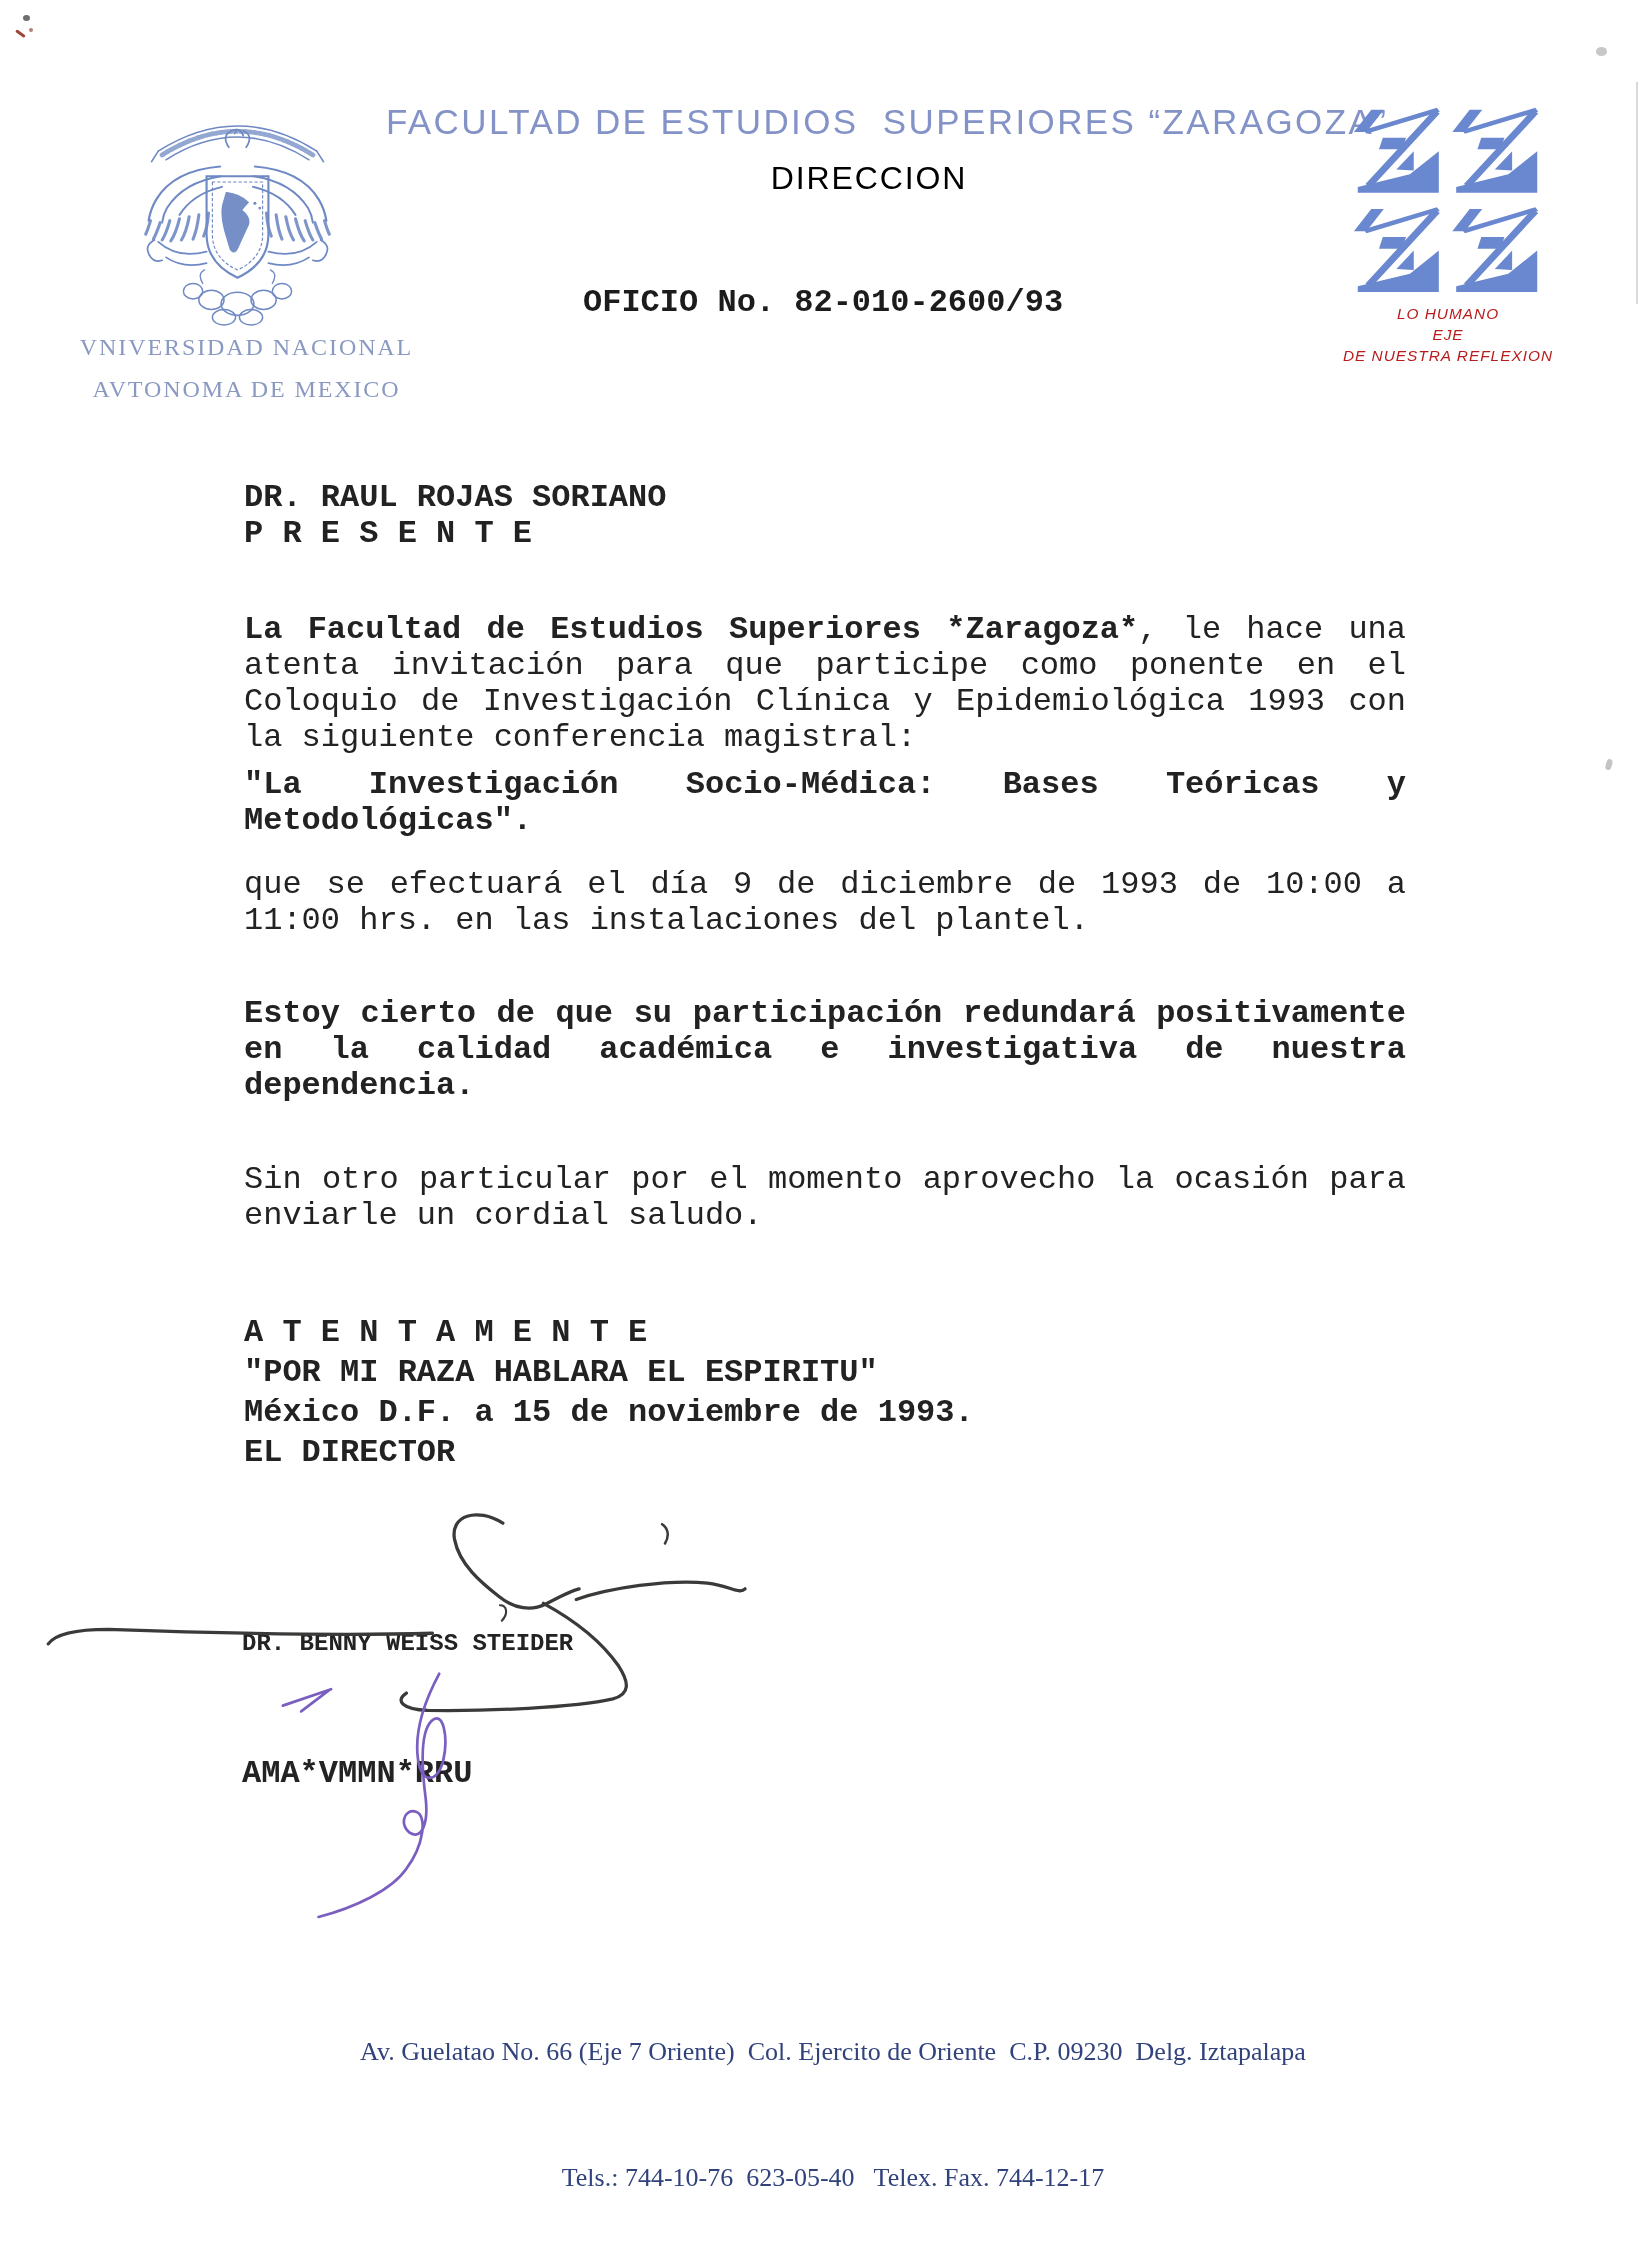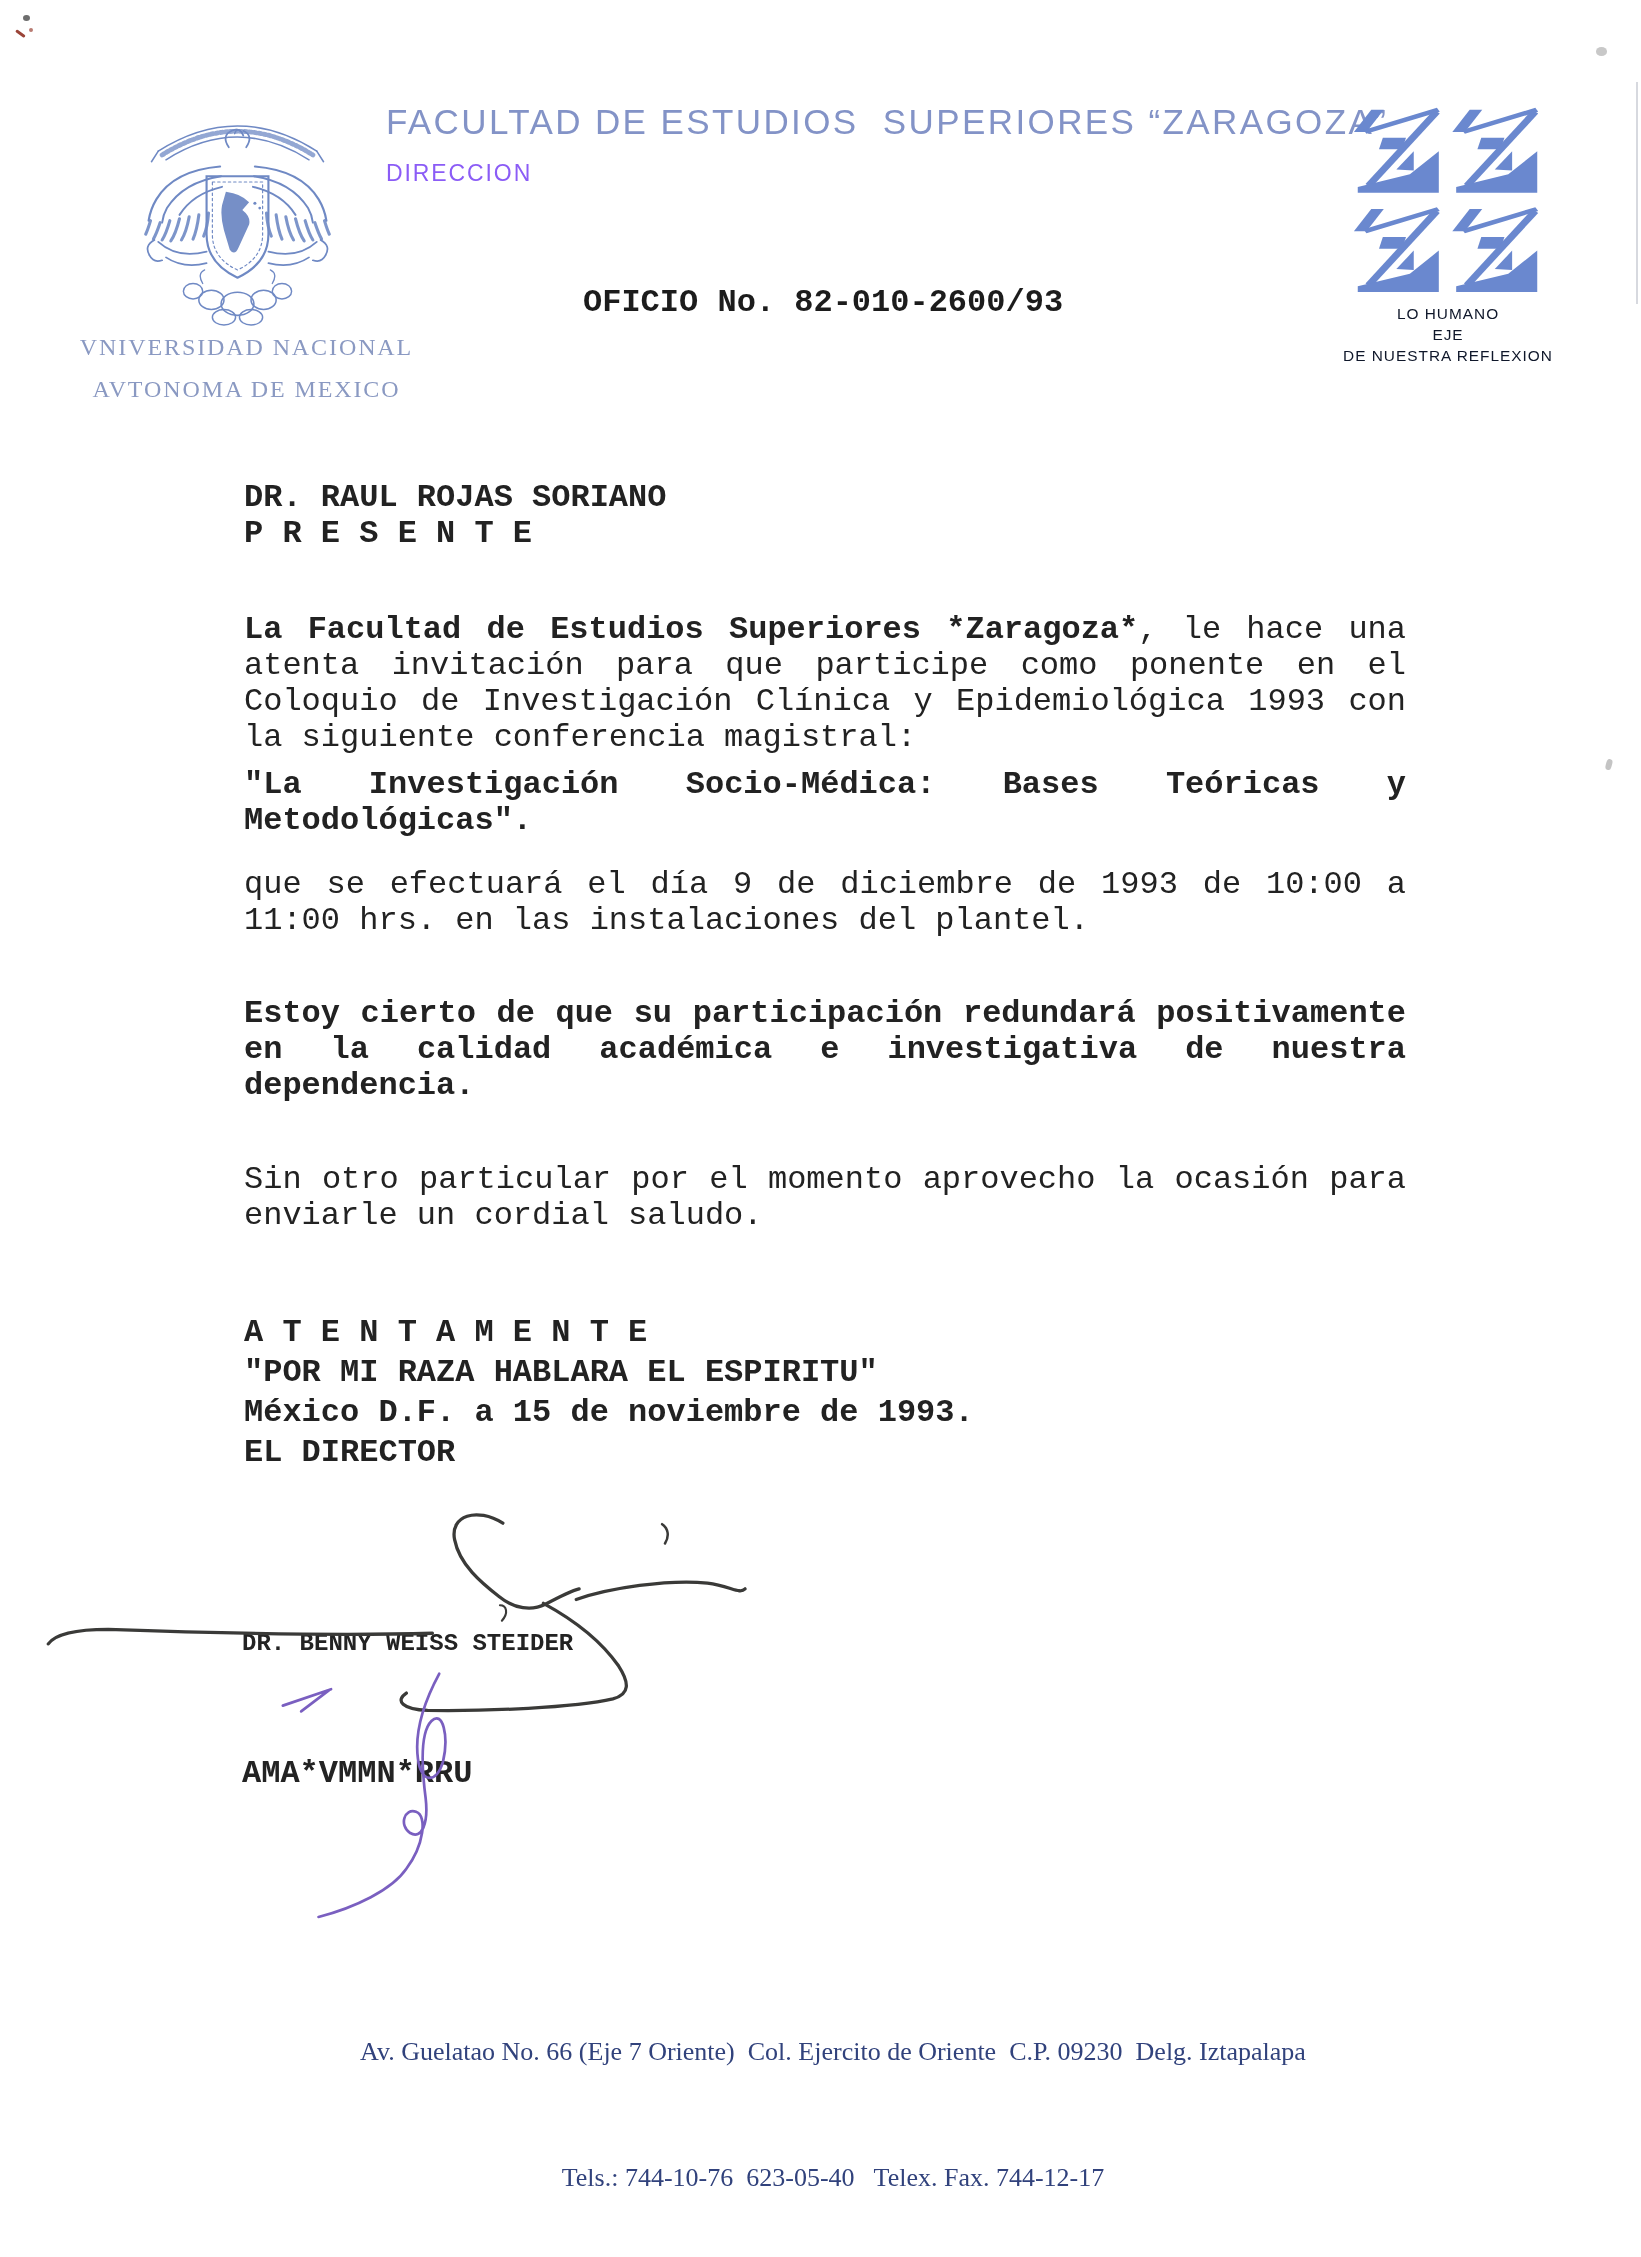--- a/index.html
+++ b/index.html
@@ -16,43 +16,44 @@
   .faculty-title{
     left:386px;top:102px;width:966px;
     text-align:center;
     font-family:"Liberation Sans","DejaVu Sans",sans-serif;
     font-size:35px;letter-spacing:2.4px;
     color:#8393c7;
     white-space:pre;
   }
   .department{
     left:386px;top:160px;width:966px;
-    text-align:left;
+    text-align:center;
     font-family:"Liberation Sans","DejaVu Sans",sans-serif;
-    font-size:23px;letter-spacing:1.9px;
-    color:#8b5cf6;
+    font-size:32px;letter-spacing:1.9px;
+    color:#000000;
   }
   .oficio{
     left:583px;top:284px;
     font-size:32px;font-weight:bold;color:#1c1c1c;
     white-space:pre;
   }
   .unam-name{
     left:68px;top:326px;width:357px;
     text-align:center;
     font-family:"Liberation Serif","DejaVu Serif",serif;
     font-size:24px;line-height:42px;letter-spacing:1.9px;
     color:#8a99c2;
   }
   .z-motto{
     left:1334px;top:303px;width:228px;
     text-align:center;
     font-family:"Liberation Sans","DejaVu Sans",sans-serif;
     font-size:15.4px;line-height:21px;letter-spacing:1px;
-    color:#0f172a;
+    color:#b91c1c;
+    font-style:italic;
   }
   
   .block{
     left:244px;width:1162px;
     font-size:32px;line-height:36px;
     color:#222;
   }
   .jl{text-align:justify;text-align-last:justify;}
   .ll{text-align:left;text-align-last:left;}
   .b{font-weight:bold;}

